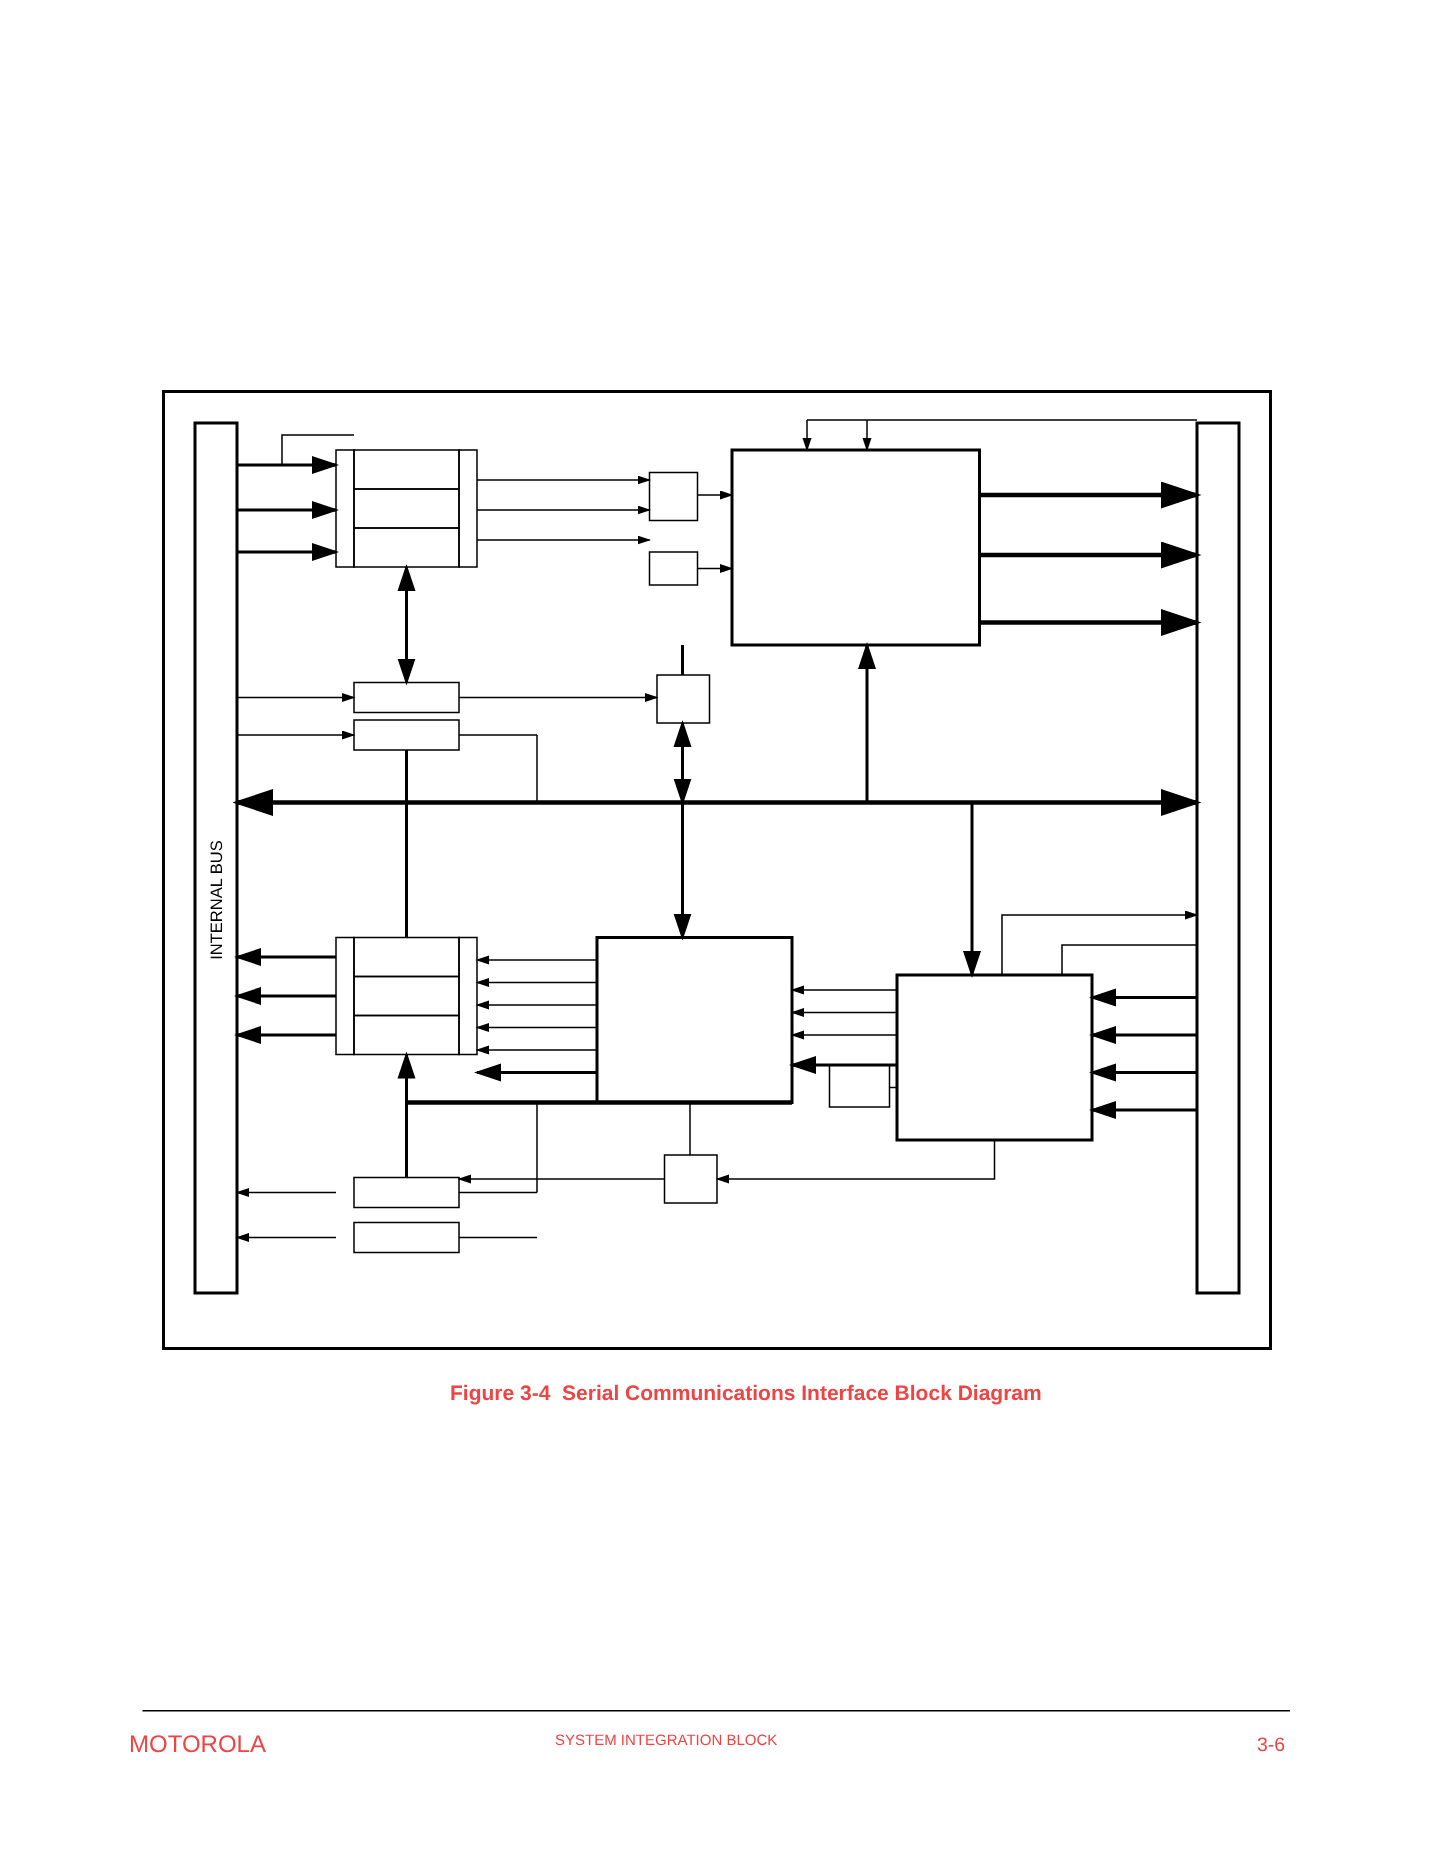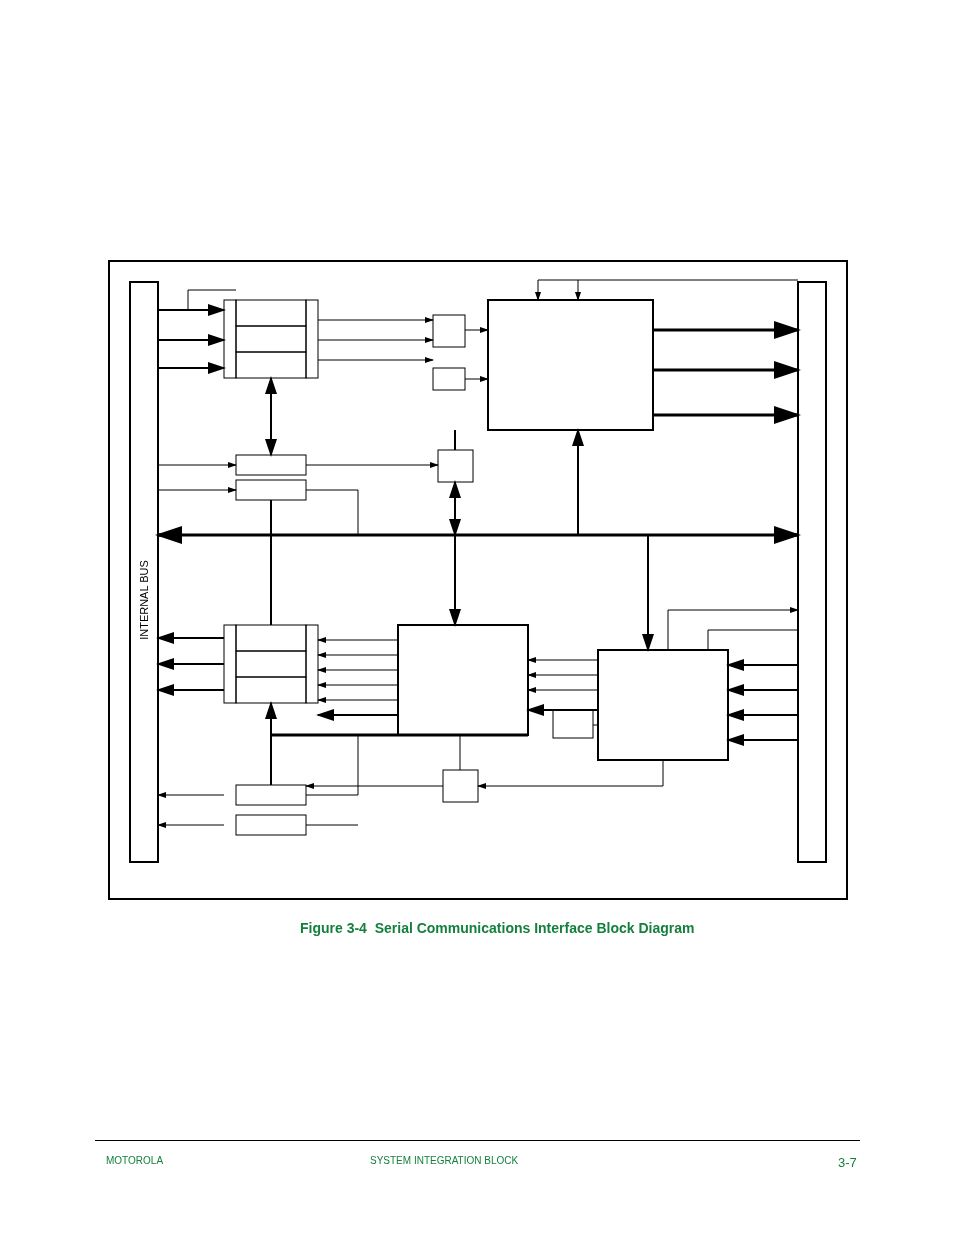--- a/index.html
+++ b/index.html
@@ -1,33 +1,33 @@
 <!DOCTYPE html>
 <html><head>
 <meta charset="utf-8">
 <style>
   html,body{margin:0;padding:0;background:#fff;font-family:Arial,Helvetica,sans-serif;}
   #page{position:relative;width:954px;height:1235px;background:#fff;}
   .hr{position:absolute;left:95px;width:765px;height:1px;background:#000;}
-  .txt{position:absolute;color:#15803d;white-space:pre;}
+  .txt{position:absolute;color:#ef4444;white-space:pre;}
   svg{position:absolute;}
   svg line{stroke:#000;}
   svg line.thin{stroke-width:1;}
   svg line.med{stroke-width:2;}
   svg line.thick{stroke-width:3;}
   svg polyline.thin{stroke:#000;stroke-width:1;fill:none;}
   svg text{font-family:Arial,Helvetica,sans-serif;fill:#000;}
 </style>
 </head>
 <body>
 <div id="page">
 
-<span class="txt" style="left:106px;top:1155px;font-size:10px;">MOTOROLA</span>
+<span class="txt" style="left:86px;top:1155px;font-size:16px;">MOTOROLA</span>
 <span class="txt" style="left:370px;top:1155px;font-size:10px;">SYSTEM INTEGRATION BLOCK</span>
-<span class="txt" style="left:838px;top:1155px;font-size:13px;">3-7</span>
+<span class="txt" style="left:838px;top:1155px;font-size:13px;">3-6</span>
 <div class="hr" style="top:1140px;"></div>
 
 <span class="txt" style="left:300px;top:920px;font-size:14px;font-weight:bold;">Figure 3-4  Serial Communications Interface Block Diagram</span>
 
 <svg viewBox="0 0 740 640" style="left:108px;top:260px;width:740px;height:640px;">
   <defs>
     <marker id="ah" markerWidth="10" markerHeight="10" refX="8" refY="3" orient="auto">
       <path d="M0,0 L9,3 L0,6 z" fill="#000"></path>
     </marker>
     <marker id="ah2" markerWidth="10" markerHeight="10" refX="1" refY="3" orient="auto">

